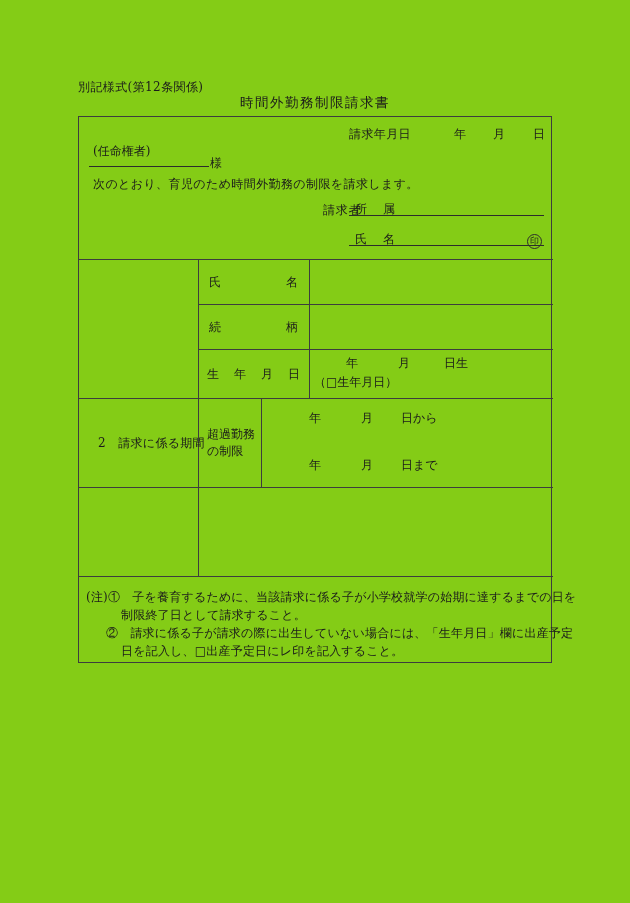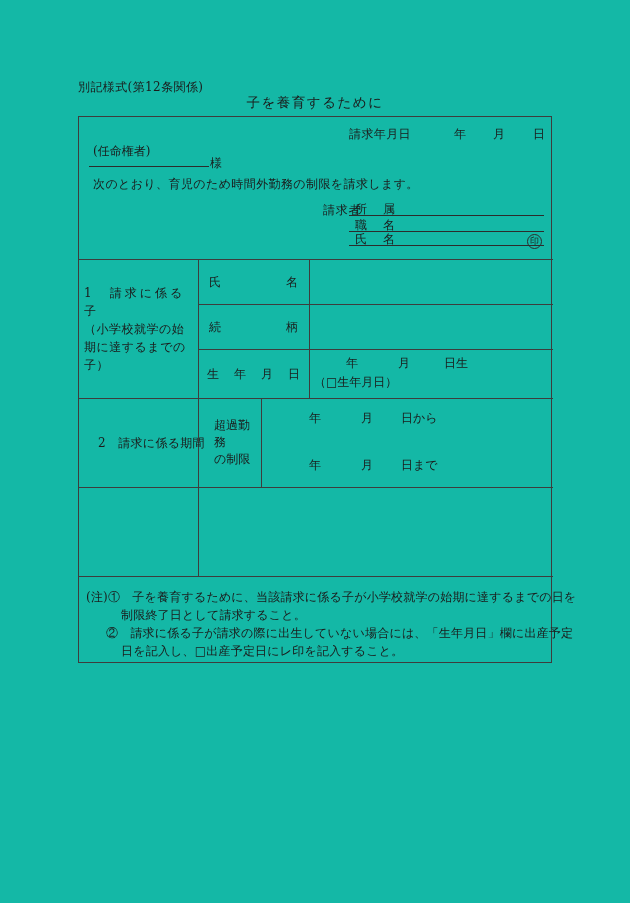--- a/index.html
+++ b/index.html
@@ -2,21 +2,21 @@
 <html lang="ja"><head>
 <meta charset="utf-8">
 <style>
   * { margin: 0; padding: 0; box-sizing: border-box; }
   html,body { background: #e8e8e8; }
   .page {
     position: relative;
     width: 630px;
     height: 903px;
     margin: 0 auto;
-    background: #14b8a6;
+    background: #84cc16;
     font-family: "DejaVu Serif", "Liberation Serif", serif;
     color: #1b1b1b;
     font-size: 12px;
     overflow: hidden;
   }
   .abs { position: absolute; white-space: nowrap; }
   .t { font-size: 12px; line-height: 14px; }
 
   .form-ref { left: 78px; top: 80px; letter-spacing: 0.4px; }
   .doc-title {
@@ -56,83 +56,74 @@
   .s1-label { left: 0; top: 142px; width: 119px; height: 139px; padding-left: 5px; line-height: 18px; }
   .s1-l1 { letter-spacing: 3px; }
   .s1-lx { letter-spacing: 0.5px; }
 
   .name-cell { left: 119px; top: 142px; width: 111px; height: 45px; padding: 0 11px; }
   .rel-cell  { left: 119px; top: 187px; width: 111px; height: 45px; padding: 0 11px; }
   .birth-cell{ left: 119px; top: 232px; width: 111px; height: 49px; padding: 0 9px; }
 
   .birth-value { left: 230px; top: 232px; width: 244px; height: 49px; }
   .s2-label  { left: 14px; top: 281px; width: 119px; height: 89px; padding-left: 5px; letter-spacing: 0.3px; }
-  .s2-sub    { left: 119px; top: 281px; width: 63px; height: 89px; padding-left: 16px; line-height: 17px; }
+  .s2-sub    { left: 119px; top: 281px; width: 63px; height: 89px; padding-left: 9px; line-height: 17px; }
   .s2-value  { left: 182px; top: 281px; width: 292px; height: 89px; }
   .s3-label  { left: 0; top: 370px; width: 119px; height: 89px; padding-left: 5px; letter-spacing: 0.5px; }
 
   .notes-cell { position: absolute; left: 0; top: 459px; width: 474px; height: 88px; }
   .notes-inner { position: absolute; left: 7px; top: 12px; line-height: 18px; letter-spacing: 0.2px; }
   .notes-inner div { white-space: nowrap; }
   .n-indent-a { margin-left: 35px; }
   .n-indent-b { margin-left: 20px; }
 
   .decl { letter-spacing: 0.4px; }
   .req-label { letter-spacing: 0.8px; }
 </style>
 </head>
 <body>
 
 <div class="page">
 
   <div class="abs t form-ref">別記様式(第12条関係)</div>
-  <div class="doc-title">子を養育するために</div>
+  <div class="doc-title">時間外勤務制限請求書</div>
 
   <div class="form-box">
 
     <span class="abs t" style="left:270px; top:10px; letter-spacing:0.4px">請求年月日</span>
     <span class="abs t" style="left:375px; top:10px">年</span>
     <span class="abs t" style="left:414px; top:10px">月</span>
     <span class="abs t" style="left:454px; top:10px">日</span>
 
     <span class="abs t" style="left:14px; top:27px">(任命権者)</span>
     <div class="uline" style="left:10px; top:36px; width:120px; height:14px"></div>
     <span class="abs t" style="left:131px; top:39px">様</span>
 
     <span class="abs t decl" style="left:14px; top:60px">次のとおり、育児のため時間外勤務の制限を請求します。</span>
 
     <span class="abs t req-label" style="left:244px; top:86px">請求者</span>
 
     <div class="field-row" style="top:85px">
       <span class="t flabel">所　属</span>
     </div>
-    <div class="field-row" style="top:101px">
-      <span class="t flabel">職　名</span>
-    </div>
     <div class="field-row" style="top:115px">
       <span class="t flabel">氏　名</span>
     </div>
     <div class="seal">印</div>
 
     <div class="hline" style="left:0; top:142px; width:474px"></div>
     <div class="hline" style="left:119px; top:187px; width:355px"></div>
     <div class="hline" style="left:119px; top:232px; width:355px"></div>
     <div class="hline" style="left:0; top:281px; width:474px"></div>
     <div class="hline" style="left:0; top:370px; width:474px"></div>
     <div class="hline" style="left:0; top:459px; width:474px"></div>
     <div class="vline" style="left:119px; top:142px; height:317px"></div>
     <div class="vline" style="left:230px; top:142px; height:139px"></div>
     <div class="vline" style="left:182px; top:281px; height:89px"></div>
 
-    <div class="cell cell-col s1-label t">
-      <div class="s1-l1">1　請求に係る子</div>
-      <div class="s1-lx">（小学校就学の始</div>
-      <div class="s1-lx">期に達するまでの</div>
-      <div class="s1-lx">子）</div>
-    </div>
 
     <div class="cell cell-between name-cell t">
       <span>氏</span>
       <span>名</span>
     </div>
     <div class="cell cell-between rel-cell t">
       <span>続</span>
       <span>柄</span>
     </div>
     <div class="cell cell-between birth-cell t">

